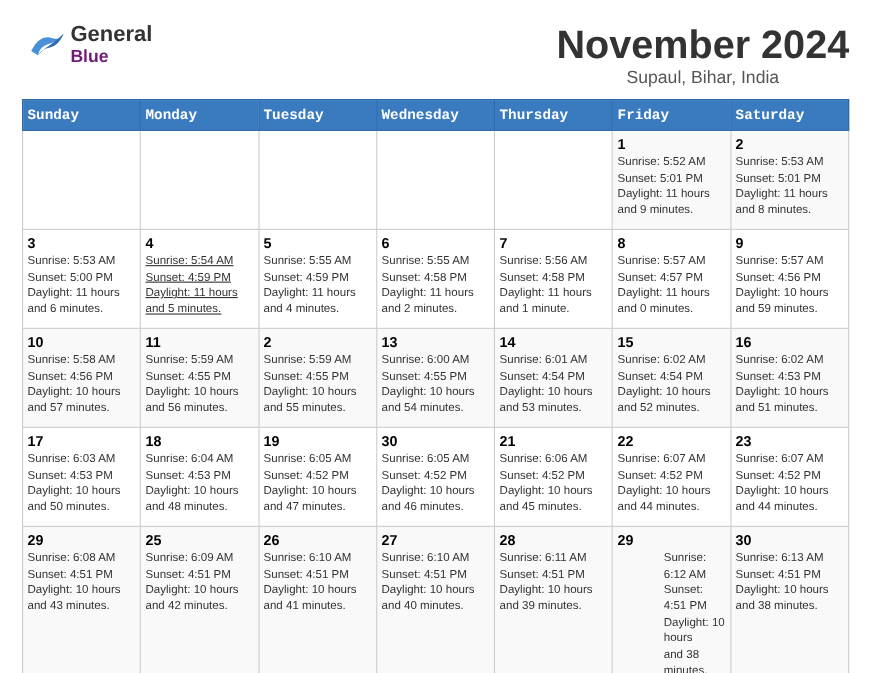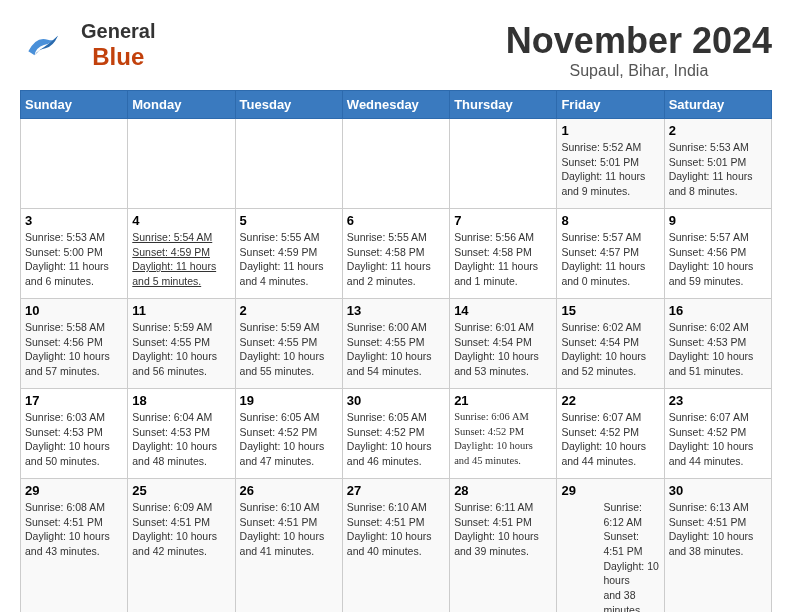--- a/index.html
+++ b/index.html
@@ -12,21 +12,21 @@
     }
     .header {
       display: flex;
       justify-content: space-between;
       align-items: flex-start;
       margin-bottom: 10px;
     }
     .logo {
       display: flex;
       align-items: center;
-      gap: 21px;
+      gap: 4px;
     }
     .logo-bird {
       width: 40px;
       height: 35px;
     }
     .title-block {
       text-align: center;
     }
     .month-title {
       font-size: 36px;
@@ -43,20 +43,21 @@
       font-size: 11px;
     }
     thead th {
       background-color: #3a7abf;
       color: #fff;
       padding: 6px 4px;
       text-align: left;
       font-size: 13px;
       font-weight: bold;
       border: 1px solid #2d6aad;
+      font-family: Liberation Mono, monospace;
     }
     tbody td {
       border: 1px solid #ccc;
       vertical-align: top;
       padding: 4px;
       height: 90px;
       background: #fff;
       width: calc(100% / 7);
     }
     tbody tr:nth-child(odd) td {
@@ -81,21 +82,21 @@
 <body>
 
 <div class="header">
   <div class="logo">
     <svg class="logo-bird" viewBox="0 0 50 45" xmlns="http://www.w3.org/2000/svg">
       <path d="M10,30 Q20,10 35,15 Q45,18 48,10 Q40,20 30,22 Q20,25 18,35 Z" fill="#4a90d9"></path>
       <path d="M18,35 Q22,28 32,26 Q42,24 48,10 Q35,22 25,28 Z" fill="#2a6aad"></path>
     </svg>
     <div>
       <div style="font-size:20px;font-weight:bold;color:#333;">General</div>
-      <div style="font-size:24px;font-weight:bold;color:#c2410c;text-align:center;">Blue</div>
+      <div style="font-size:16px;font-weight:bold;color:#701a75;">Blue</div>
     </div>
   </div>
   <div class="title-block">
     <div class="month-title">November 2024</div>
     <div class="subtitle">Supaul, Bihar, India</div>
   </div>
 </div>
 
 <table>
   <thead>
@@ -257,21 +258,21 @@
         </td>
         <td>
           <span class="day-num">30</span>
           <div class="day-info" style="white-space: pre-line;">Sunrise: 6:05 AM
 Sunset: 4:52 PM
 Daylight: 10 hours
 and 46 minutes.</div>
         </td>
         <td>
           <span class="day-num">21</span>
-          <div class="day-info" style="white-space: pre-line; font-family: Liberation Serif, serif;">Sunrise: 6:06 AM
+          <div class="day-info" style="white-space: pre-line;">Sunrise: 6:06 AM
 Sunset: 4:52 PM
 Daylight: 10 hours
 and 45 minutes.</div>
         </td>
         <td>
           <span class="day-num">22</span>
           <div class="day-info" style="white-space: pre-line;">Sunrise: 6:07 AM
 Sunset: 4:52 PM
 Daylight: 10 hours
 and 44 minutes.</div>

